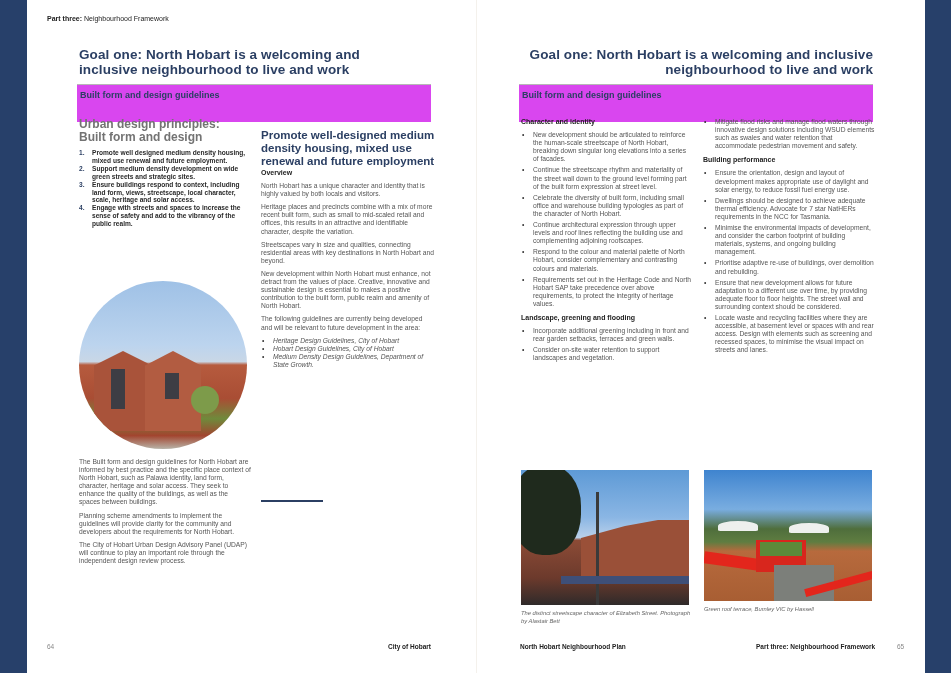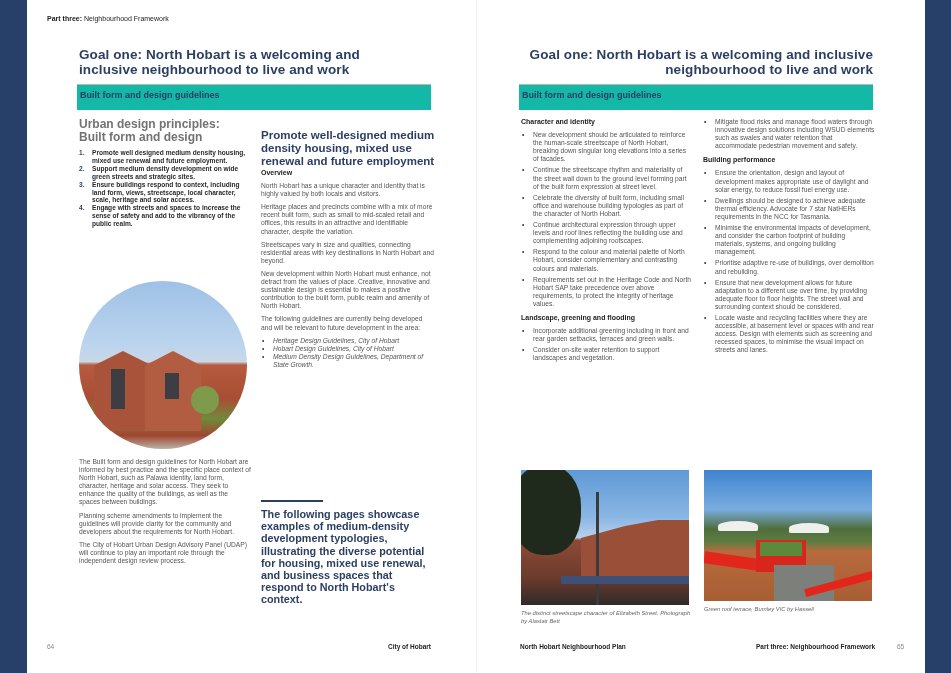--- a/index.html
+++ b/index.html
@@ -8,21 +8,21 @@
   .spread { position: absolute; left: 27px; top: 0; width: 898px; height: 673px; background: #ffffff; }
   .gutter { position: absolute; left: 449px; top: 0; width: 1px; height: 673px; background: #f4f1ec; }
 
   .running-head { position: absolute; left: 20px; top: 15px; font-size: 7px; color: #222; }
   .running-head b { font-weight: bold; }
 
   .goal-title { position: absolute; font-size: 13.5px; line-height: 15px; color: #2b3f63; font-weight: bold; letter-spacing: 0.1px; }
   .goal-left { left: 52px; top: 47px; width: 320px; }
   .goal-right { left: 500px; top: 47px; width: 346px; text-align: right; }
 
-  .band { position: absolute; height: 26px; background: #14b8a6; border-top: 1.5px solid #b7b7b7; font-size: 9px; color: #2b3f63; font-weight: bold; padding: 5px 0 0 3px; }
+  .band { position: absolute; height: 38px; background: #d946ef; border-top: 1.5px solid #b7b7b7; font-size: 9px; color: #2b3f63; font-weight: bold; padding: 5px 0 0 3px; }
   .band-left { left: 50px; top: 84px; width: 354px; }
   .band-right { left: 492px; top: 84px; width: 354px; }
 
   .h-principles { position: absolute; left: 52px; top: 118px; width: 170px; font-size: 12px; line-height: 13px; color: #737373; font-weight: bold; }
   .principles-list { position: absolute; left: 52px; top: 149px; width: 172px; font-size: 6.6px; line-height: 7.9px; font-weight: bold; color: #2a2a2a; list-style: none; }
   .principles-list li { position: relative; padding-left: 13px; }
   .principles-list li .num { position: absolute; left: 0; top: 0; color: #2b3f63; }
 
   .circle-photo { position: absolute; left: 52px; top: 281px; width: 168px; height: 168px; border-radius: 50%; overflow: hidden;
     background: linear-gradient(180deg, #9fc1e6 0%, #bcd4ee 38%, #c9d7e6 48%, #b65b3e 50%, #a94d34 70%, #6f8a3b 82%, #a2452f 92%, #b8b3a8 100%); }
@@ -123,21 +123,20 @@
     <p>New development within North Hobart must enhance, not detract from the values of place. Creative, innovative and sustainable design is essential to makes a positive contribution to the built form, public realm and amenity of North Hobart.</p>
     <p>The following guidelines are currently being developed and will be relevant to future development in the area:</p>
     <ul class="ital-list">
       <li>Heritage Design Guidelines, City of Hobart</li>
       <li>Hobart Design Guidelines, City of Hobart</li>
       <li>Medium Density Design Guidelines, Department of State Growth.</li>
     </ul>
   </div>
 
   <div class="rule-short"></div>
-  <div class="showcase">The following pages showcase examples of medium-density development typologies, illustrating the diverse potential for housing, mixed use renewal, and business spaces that respond to North Hobart's context.</div>
 
   <div class="page-num pn-left">64</div>
   <div class="footer-text ft-left">City of Hobart</div>
 
   <h1 class="goal-title goal-right">Goal one: North Hobart is a welcoming and inclusive neighbourhood to live and work</h1>
   <div class="band band-right">Built form and design guidelines</div>
 
   <div class="body-text col-r1">
     <div class="sub-h">Character and identity</div>
     <ul class="bullets">

